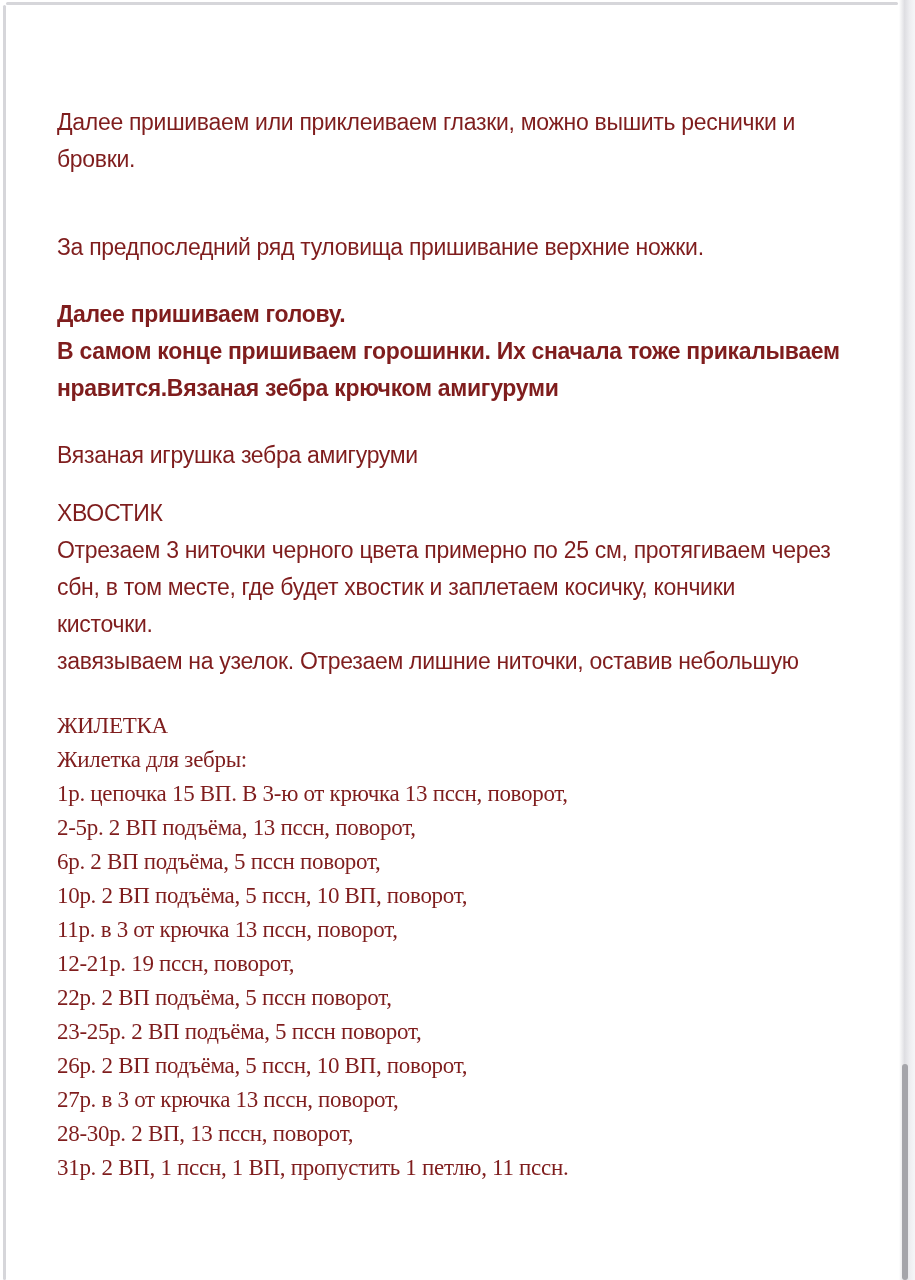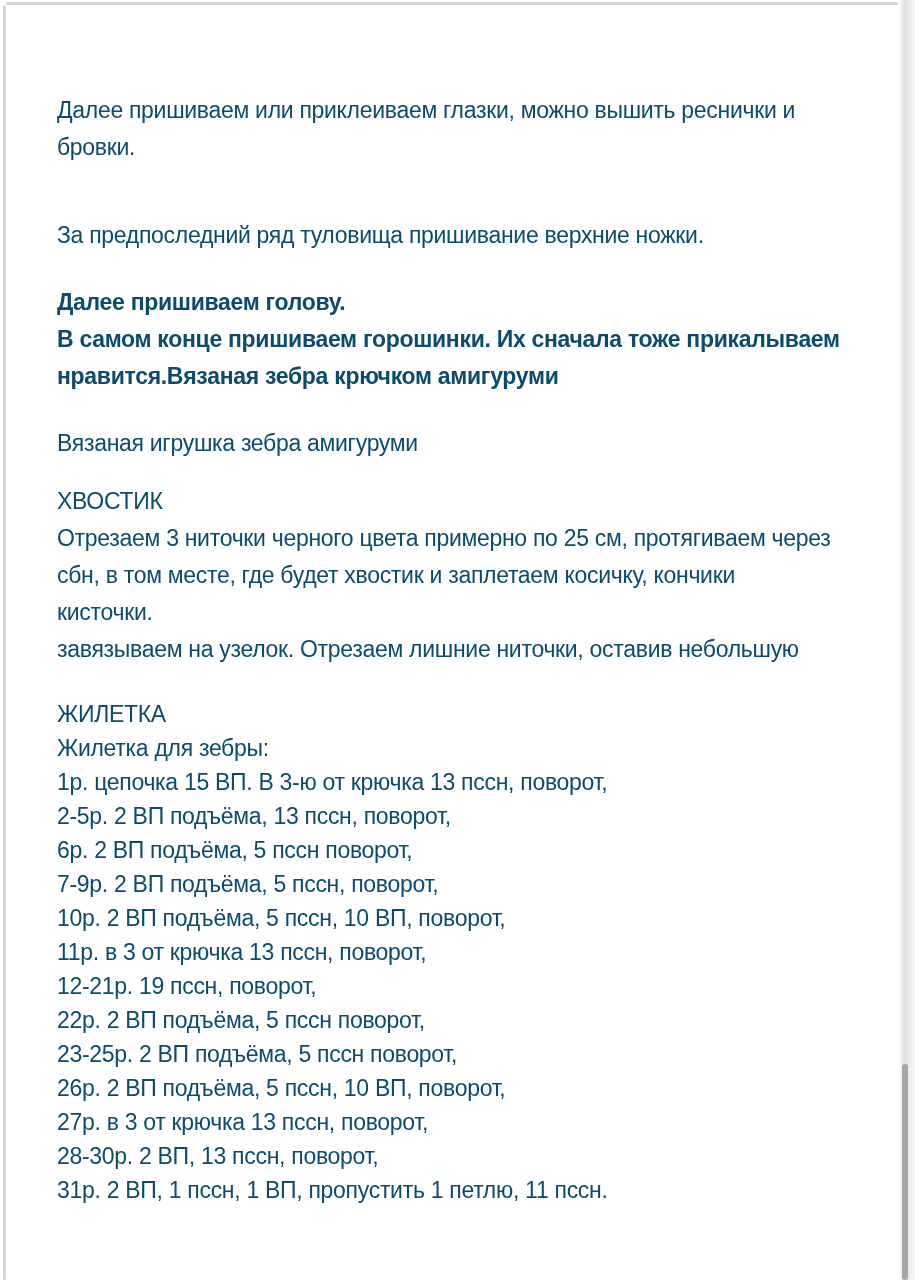--- a/index.html
+++ b/index.html
@@ -44,32 +44,33 @@
     position: absolute;
     right: 7px;
     top: 1064px;
     width: 6px;
     height: 216px;
     background: #a5a5aa;
     border-radius: 4px;
   }
   .content {
     position: absolute;
-    top: 4px;
+    top: 16px;
     left: 57px;
     width: 800px;
-    color: #0c4a6e;
+    color: #7f1d1d;
   }
   .para {
     font-size: 23px;
     line-height: 37px;
     letter-spacing: -0.3px;
   }
   .list {
     line-height: 34px;
+    font-family: Liberation Serif, serif;
   }
   .line {
     white-space: nowrap;
   }
   .m-a { margin-top: 88px; }
   .m-b { margin-top: 51px; }
   .m-c { margin-top: 30px; font-weight: bold; }
   .m-d { margin-top: 30px; }
   .m-e { margin-top: 21px; }
   .m-f { margin-top: 29px; }
@@ -108,21 +109,20 @@
     <div class="line">кисточки.</div>
     <div class="line">завязываем на узелок. Отрезаем лишние ниточки, оставив небольшую</div>
   </div>
 
   <div class="para list m-f">
     <div class="line">ЖИЛЕТКА</div>
     <div class="line">Жилетка для зебры:</div>
     <div class="line">1р. цепочка 15 ВП. В 3-ю от крючка 13 пссн, поворот,</div>
     <div class="line">2-5р. 2 ВП подъёма, 13 пссн, поворот,</div>
     <div class="line">6р. 2 ВП подъёма, 5 пссн поворот,</div>
-    <div class="line">7-9р. 2 ВП подъёма, 5 пссн, поворот,</div>
     <div class="line">10р. 2 ВП подъёма, 5 пссн, 10 ВП, поворот,</div>
     <div class="line">11р. в 3 от крючка 13 пссн, поворот,</div>
     <div class="line">12-21р. 19 пссн, поворот,</div>
     <div class="line">22р. 2 ВП подъёма, 5 пссн поворот,</div>
     <div class="line">23-25р. 2 ВП подъёма, 5 пссн поворот,</div>
     <div class="line">26р. 2 ВП подъёма, 5 пссн, 10 ВП, поворот,</div>
     <div class="line">27р. в 3 от крючка 13 пссн, поворот,</div>
     <div class="line">28-30р. 2 ВП, 13 пссн, поворот,</div>
     <div class="line">31р. 2 ВП, 1 пссн, 1 ВП, пропустить 1 петлю, 11 пссн.</div>
   </div>

